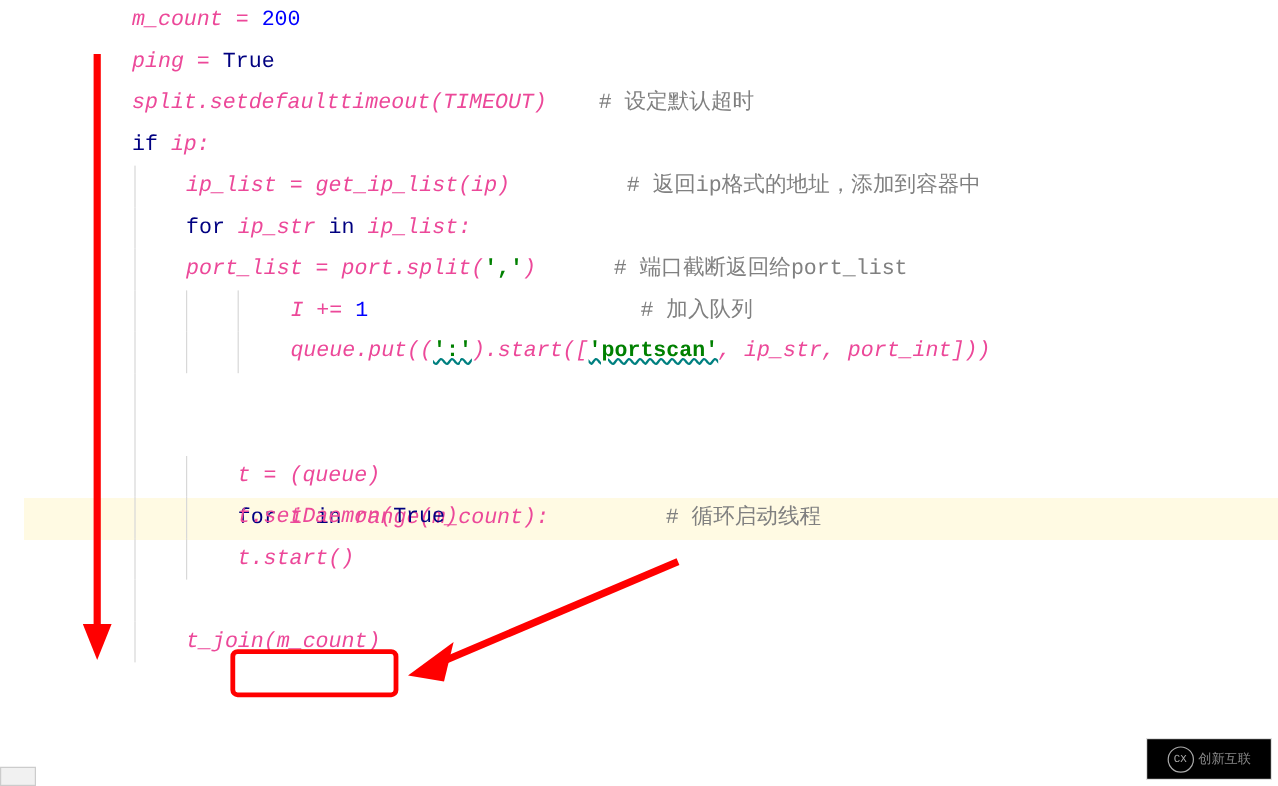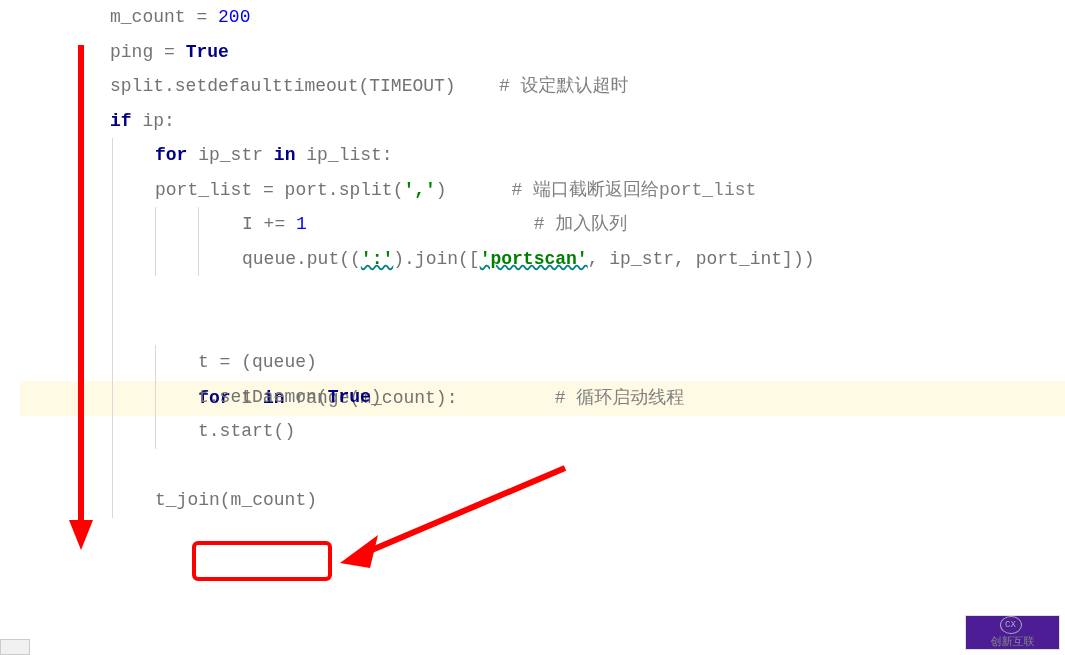--- a/index.html
+++ b/index.html
@@ -27,25 +27,25 @@
     }
     .indent-guide {
       position: absolute;
       border-left: 1px solid #d8d8d8;
       height: 100%;
       top: 0;
     }
     .ig1 { left: 92px; }
     .ig2 { left: 135px; }
     .ig3 { left: 178px; }
-    .kw { color: #000080; font-weight: bold; }
+    .kw { color: #000080; font-weight: normal; }
     .num { color: #0000ff; }
     .str { color: #008000; font-weight: bold; }
     .comment { color: #808080; }
-    .identifier { color: #737373; }
+    .identifier { color: #ec4899; font-style: italic; }
     .wavy { text-decoration: underline; text-decoration-style: wavy; text-decoration-color: #008080; }
     .highlight-line {
       position: absolute;
       left: 0;
       width: 1065px;
       height: 35px;
       background: #fffae3;
       z-index: -1;
     }
     .arrow-down {
@@ -67,31 +67,30 @@
     .arrow-diag {
       position: absolute;
       left: 330px;
       top: 460px;
       z-index: 10;
     }
     .watermark {
       position: absolute;
       right: 5px;
       bottom: 5px;
-      width: 95px;
+      width: 105px;
       height: 35px;
-      background: #4c1d95;
+      background: #000000;
       border: 1px solid #e0e0e0;
       display: flex;
       align-items: center;
       justify-content: center;
       font-size: 11px;
       color: #888;
       z-index: 20;
-      flex-direction: column;
     }
     .watermark .logo-circle {
       width: 22px;
       height: 22px;
       border: 1.5px solid #aaa;
       border-radius: 50%;
       margin-right: 4px;
       display: flex;
       align-items: center;
       justify-content: center;
@@ -120,31 +119,32 @@
 <div class="code-container">
 
   <div class="line"><span class="pad p1"></span><span class="identifier">m_count = </span><span class="num">200</span></div>
 
   <div class="line"><span class="pad p1"></span><span class="identifier">ping = </span><span class="kw">True</span></div>
 
   <div class="line"><span class="pad p1"></span><span class="identifier">split.setdefaulttimeout(TIMEOUT)    </span><span class="comment"># 设定默认超时</span></div>
 
   <div class="line"><span class="pad p1"></span><span class="kw">if</span><span class="identifier"> ip:</span></div>
 
+  <div class="line"><span class="indent-guide ig1"></span><span class="pad p2"></span><span class="identifier">ip_list = get_ip_list(ip)         </span><span class="comment"># 返回ip格式的地址，添加到容器中</span></div>
 
 
 
   <div class="line"><span class="indent-guide ig1"></span><span class="pad p2"></span><span class="kw">for</span><span class="identifier"> ip_str </span><span class="kw">in</span><span class="identifier"> ip_list:</span></div>
 
   <div class="line"><span class="indent-guide ig1"></span><span class="pad p2"></span><span class="identifier">port_list = port.split(</span><span class="str">','</span><span class="identifier">)      </span><span class="comment"># 端口截断返回给port_list</span></div>
 
 
   <div class="line"><span class="indent-guide ig1"></span><span class="indent-guide ig2"></span><span class="indent-guide ig3"></span><span class="pad p4"></span><span class="identifier">I += </span><span class="num">1</span><span>                     </span><span class="comment"># 加入队列</span></div>
 
-  <div class="line"><span class="indent-guide ig1"></span><span class="indent-guide ig2"></span><span class="indent-guide ig3"></span><span class="pad p4"></span><span class="identifier">queue.put((</span><span class="str wavy">':'</span><span class="identifier">).join([</span><span class="str wavy">'portscan'</span><span class="identifier">, ip_str, port_int]))</span></div>
+  <div class="line"><span class="indent-guide ig1"></span><span class="indent-guide ig2"></span><span class="indent-guide ig3"></span><span class="pad p4"></span><span class="identifier">queue.put((</span><span class="str wavy">':'</span><span class="identifier">).start([</span><span class="str wavy">'portscan'</span><span class="identifier">, ip_str, port_int]))</span></div>
 
   <div class="line"><span class="indent-guide ig1"></span></div>
 
   <div class="line">
     <div class="highlight-line"></div>
     <span class="indent-guide ig1"></span><span class="pad p2"></span><span class="kw">for</span><span class="identifier"> i </span><span class="kw">in</span><span class="identifier"> range(m_count):         </span><span class="comment"># 循环启动线程</span>
   </div>
 
   <div class="line"><span class="indent-guide ig1"></span><span class="indent-guide ig2"></span><span class="pad p3"></span><span class="identifier">t = (queue)</span></div>
 

